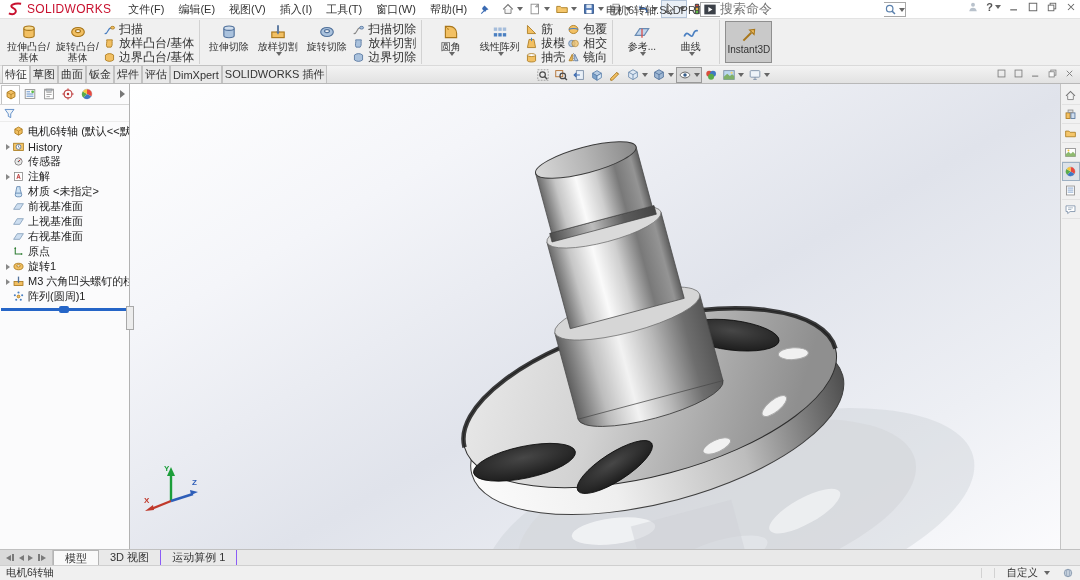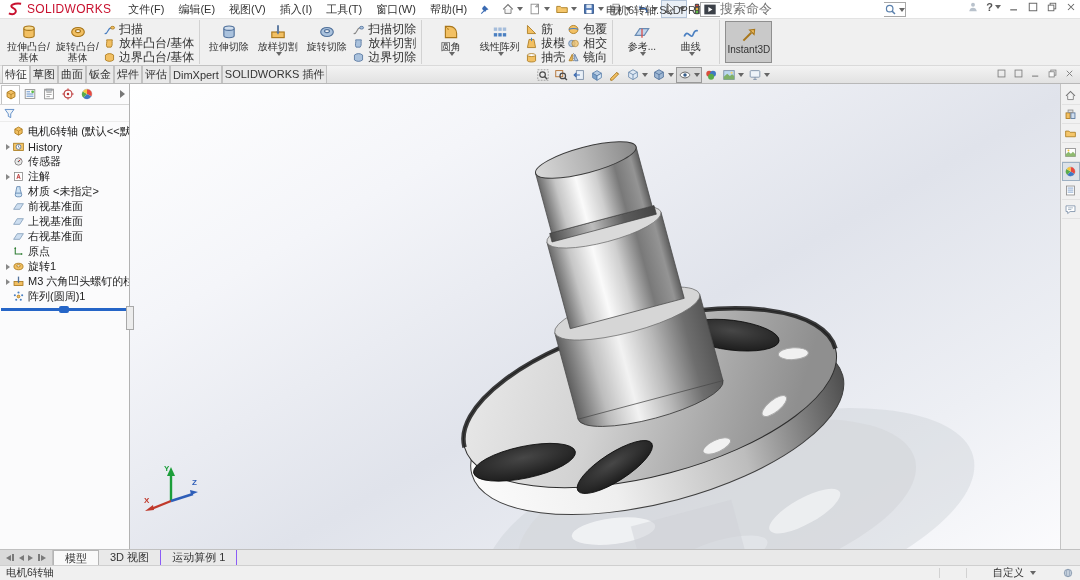--- a/index.html
+++ b/index.html
@@ -77,21 +77,21 @@
 
 .doc-tabs{height:16px;background:#e9e9e9;border-top:1px solid #c0c0c0;display:flex;align-items:stretch;flex:none}
 .nav-btns{display:flex;align-items:center;gap:4px;padding:0 6px;background:#dadada;border-right:1px solid #c0c0c0}
 .nav-btns span{display:flex;align-items:center}
 .tri-l{width:0;height:0;border-top:3.5px solid transparent;border-bottom:3.5px solid transparent;border-right:5px solid #7a7a7a}
 .tri-r{width:0;height:0;border-top:3.5px solid transparent;border-bottom:3.5px solid transparent;border-left:5px solid #7a7a7a}
 .bar{width:2px;height:7px;background:#7a7a7a;margin:0 1px}
 .dtab{display:flex;align-items:center;padding:0 11px;color:#333;border-right:1px solid #8b5cf6;white-space:nowrap}
 .dtab.active{background:#f9f9f9;border:1px solid #b5b5b5;border-bottom:none}
 .statusbar{height:15px;background:#f0f0f0;border-top:1px solid #cfcfcf;display:flex;align-items:center;padding:0 6px;color:#333;font-size:10.5px;flex:none}
-.sb-right{margin-left:auto;display:flex;align-items:center;gap:26px}
+.sb-right{margin-left:auto;display:flex;align-items:center;gap:12px}
 .sb-sep{width:1px;height:10px;background:#d2d2d2}
 .sb-right svg{width:12px;height:12px}
 .custom-zone{display:flex;align-items:center;gap:4px}
 </style>
 </head>
 <body>
 
 <svg width="0" height="0" style="position:absolute">
 <defs>
 <symbol id="s-new" viewBox="0 0 16 16">

